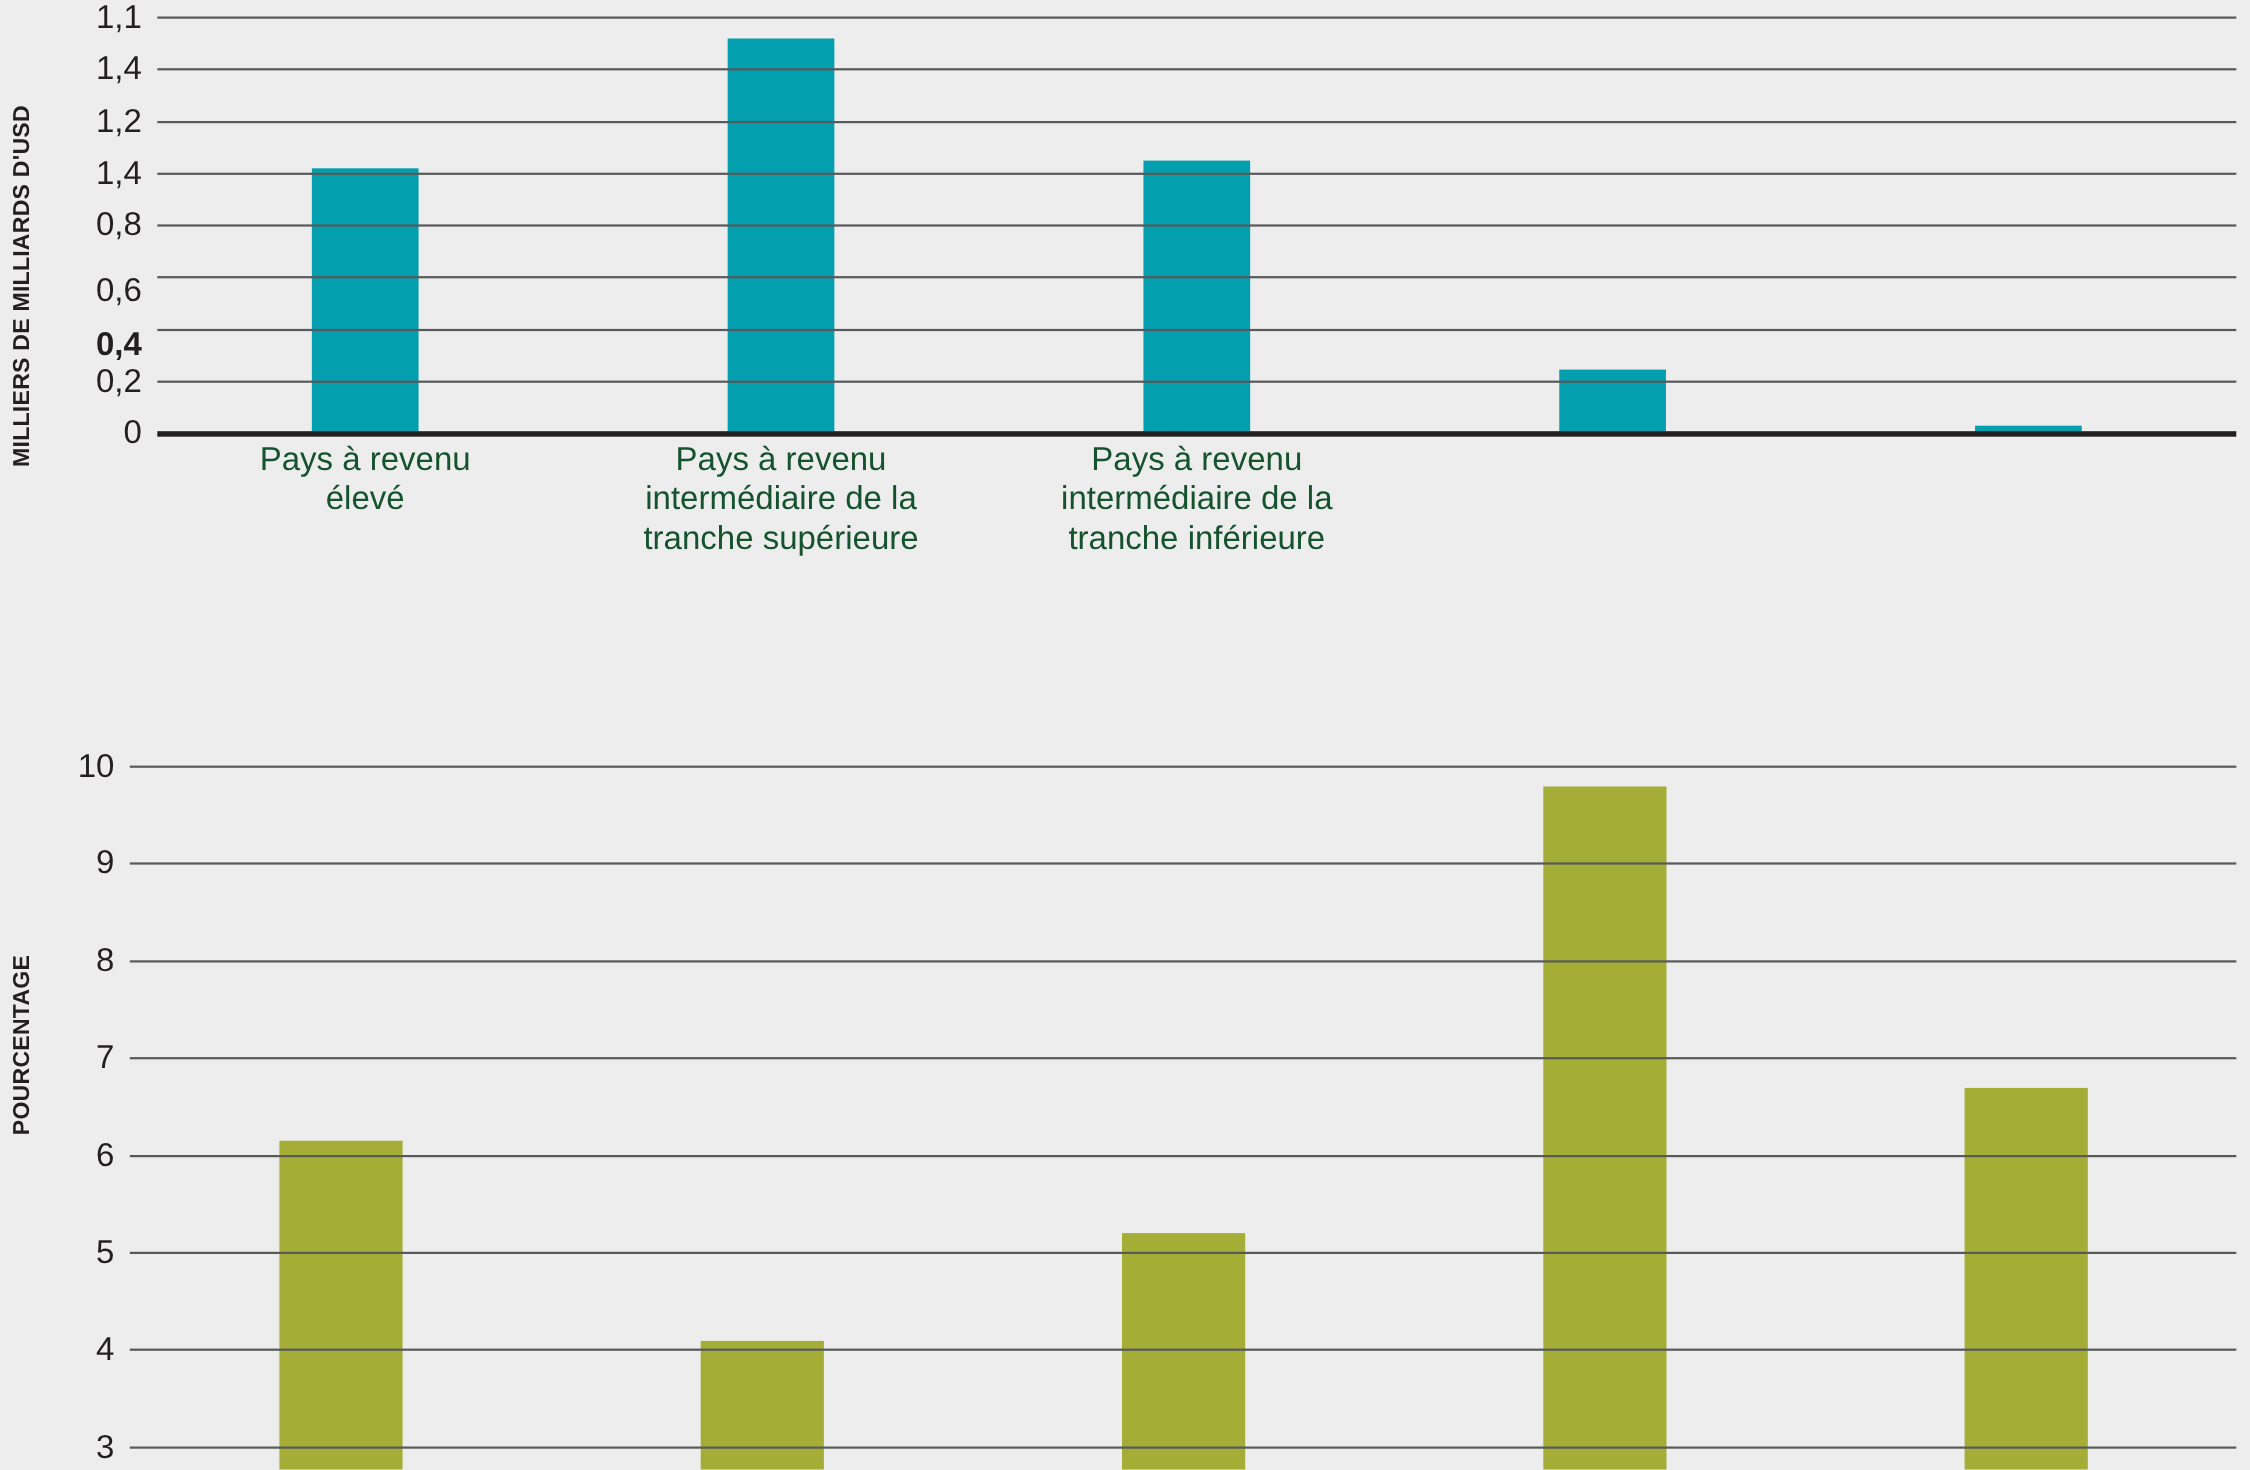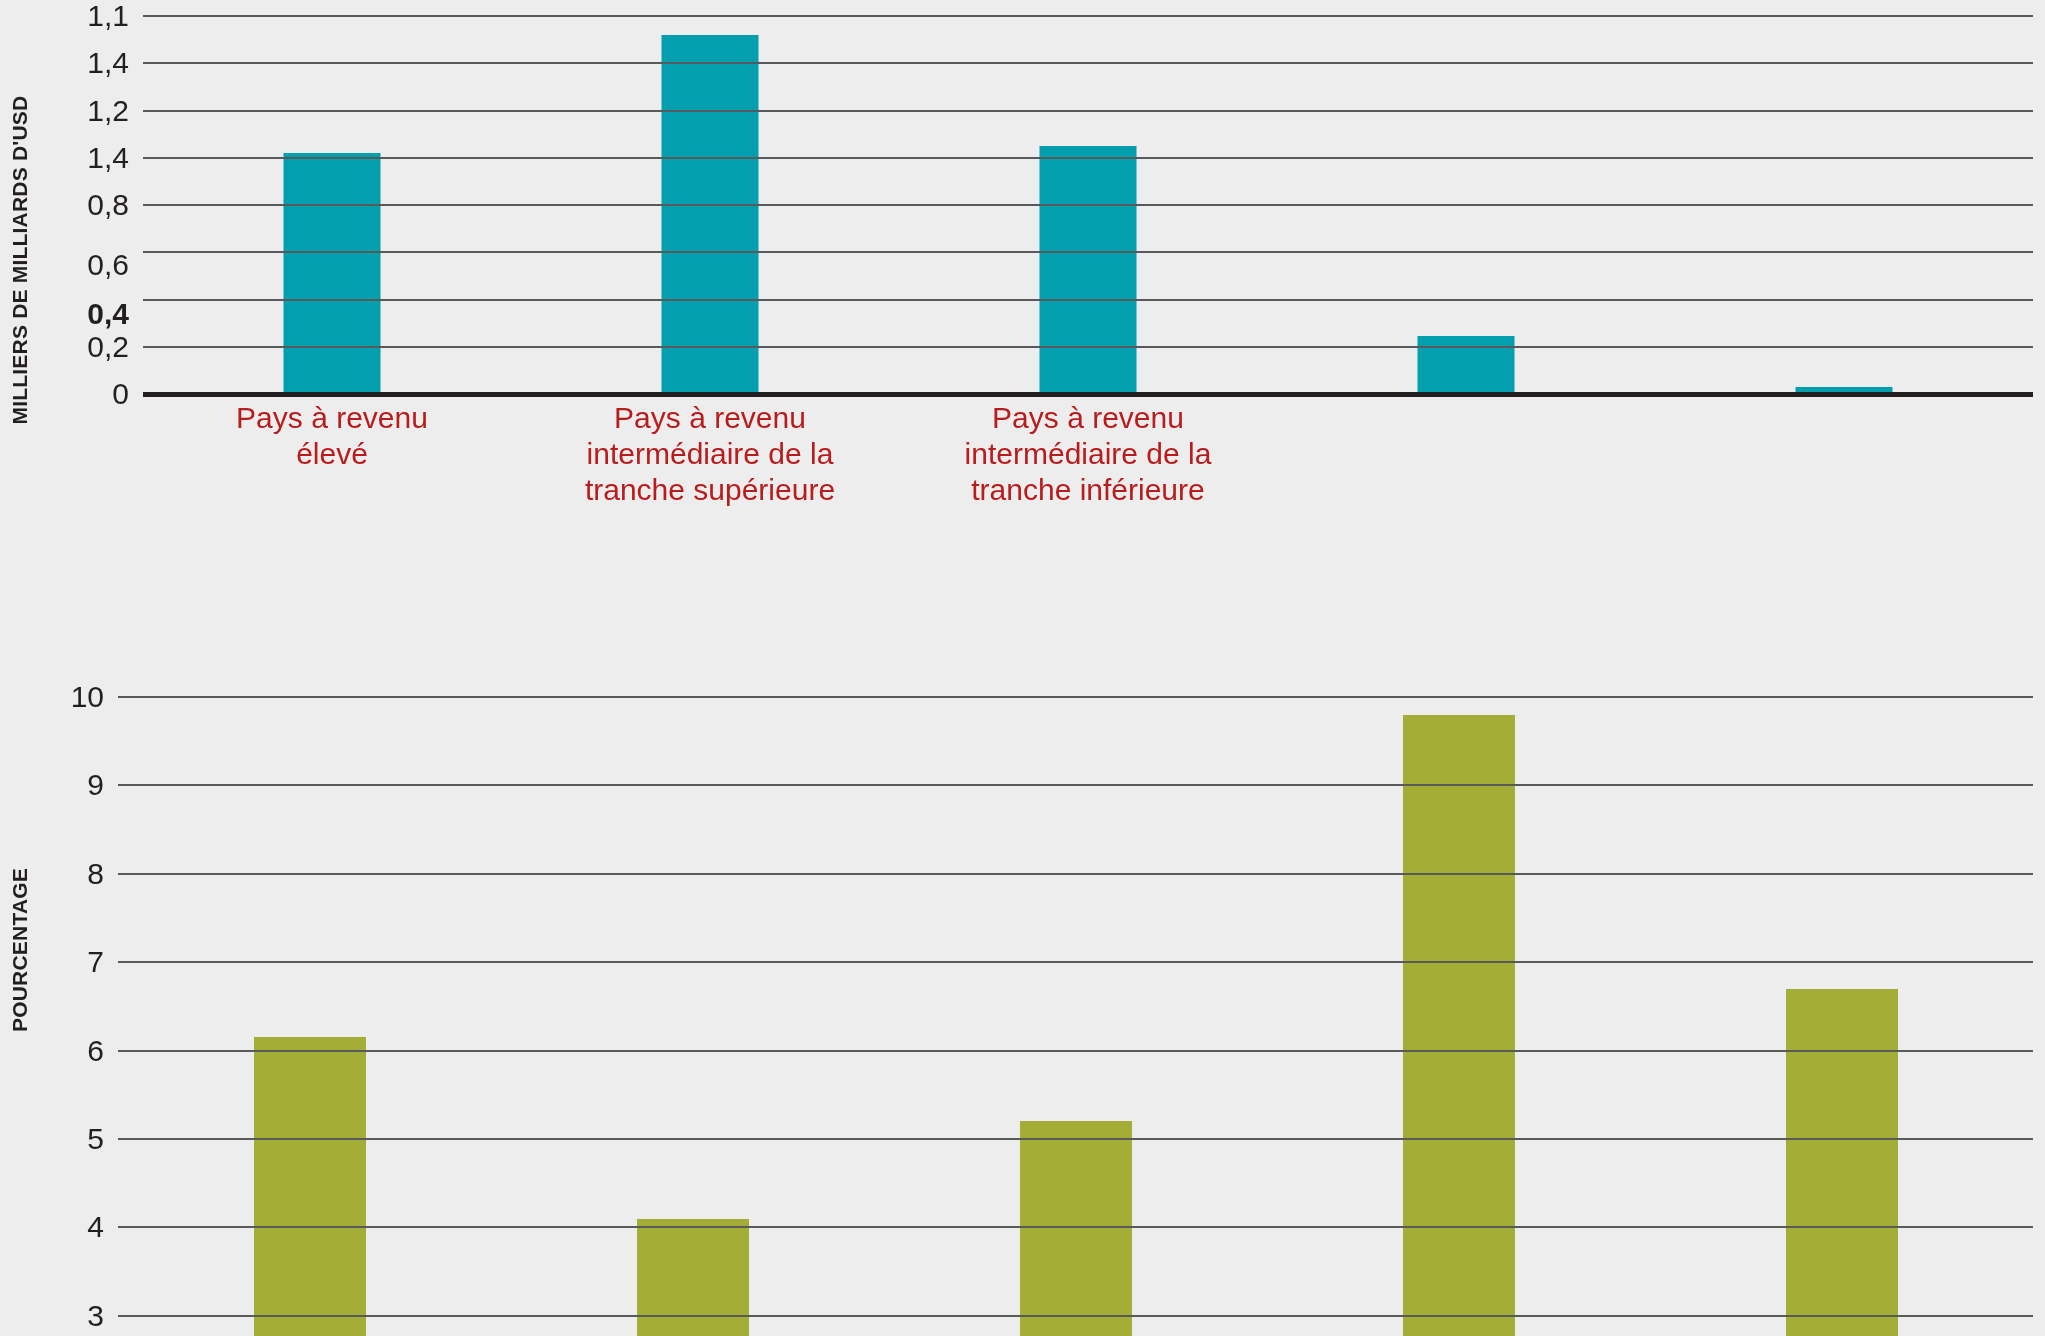--- a/index.html
+++ b/index.html
@@ -126,21 +126,21 @@
     width: 100%;
     height: 110px;
   }
   #xlabels-top    { top: 400px; }
   .xlabel {
     position: absolute;
     top: 0;
     text-align: center;
     font-size: 30px;
     line-height: 36px;
-    color: #b91c1c;
+    color: #14532d;
     white-space: pre-line;
   }
 </style>
 </head>
 <body>
 
 <div class="page">
 
   <section class="panel" id="panel-top">
 

